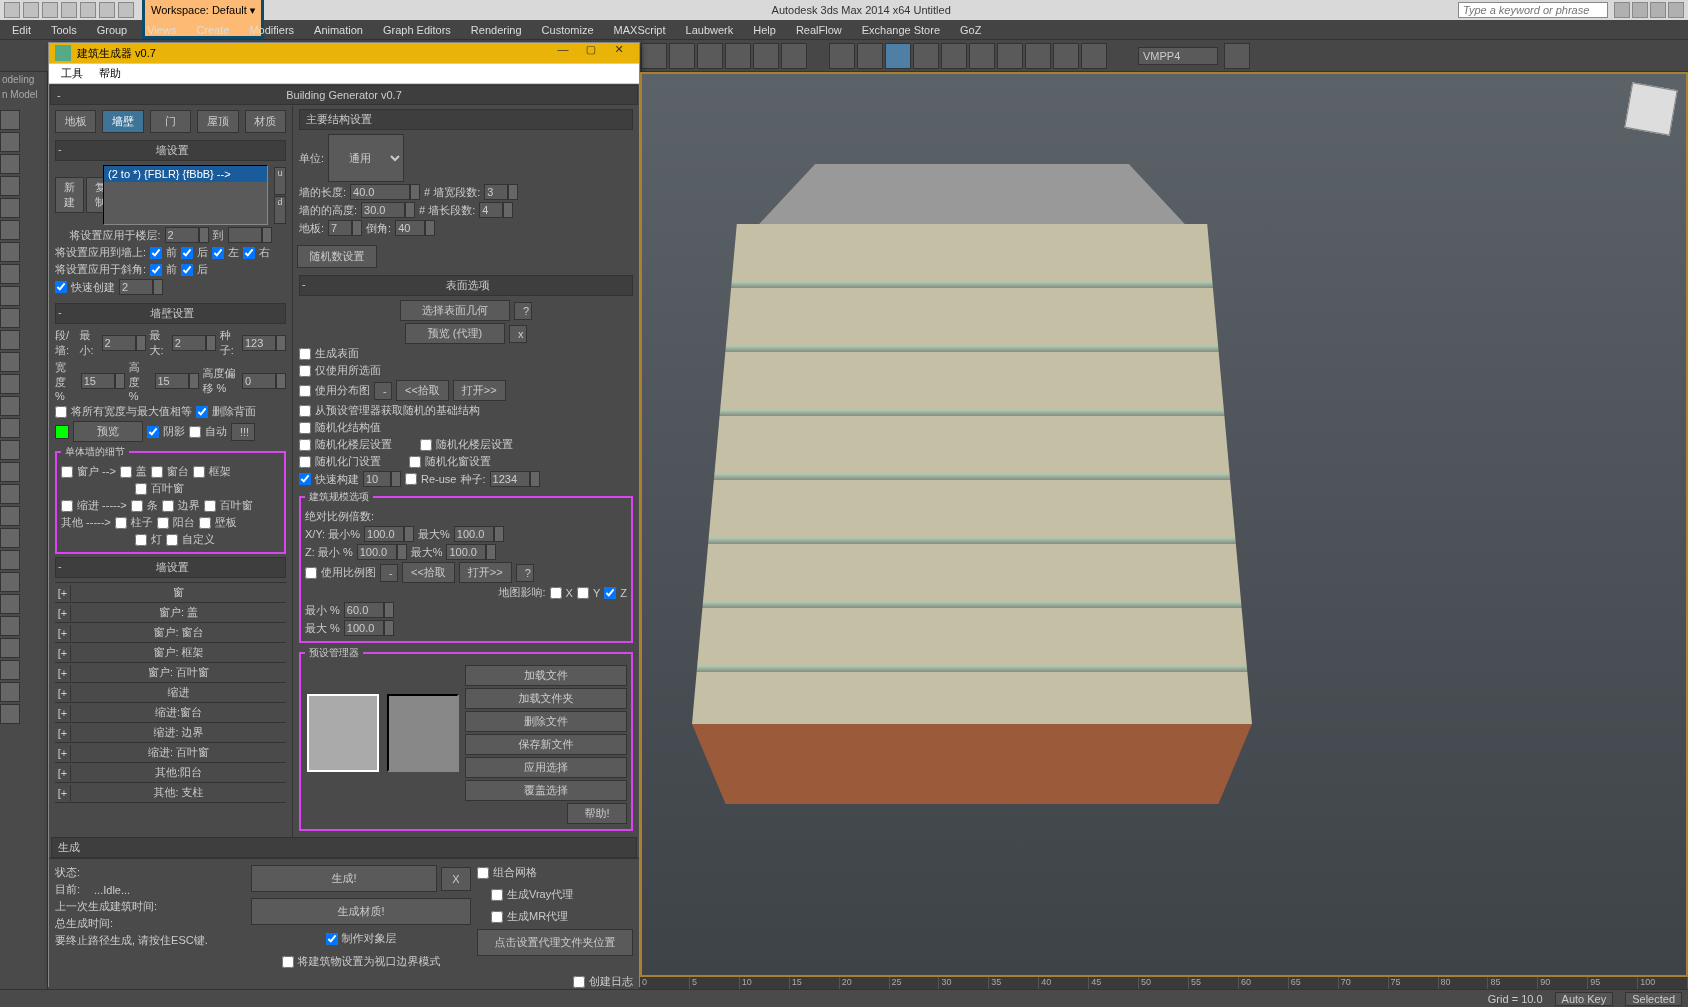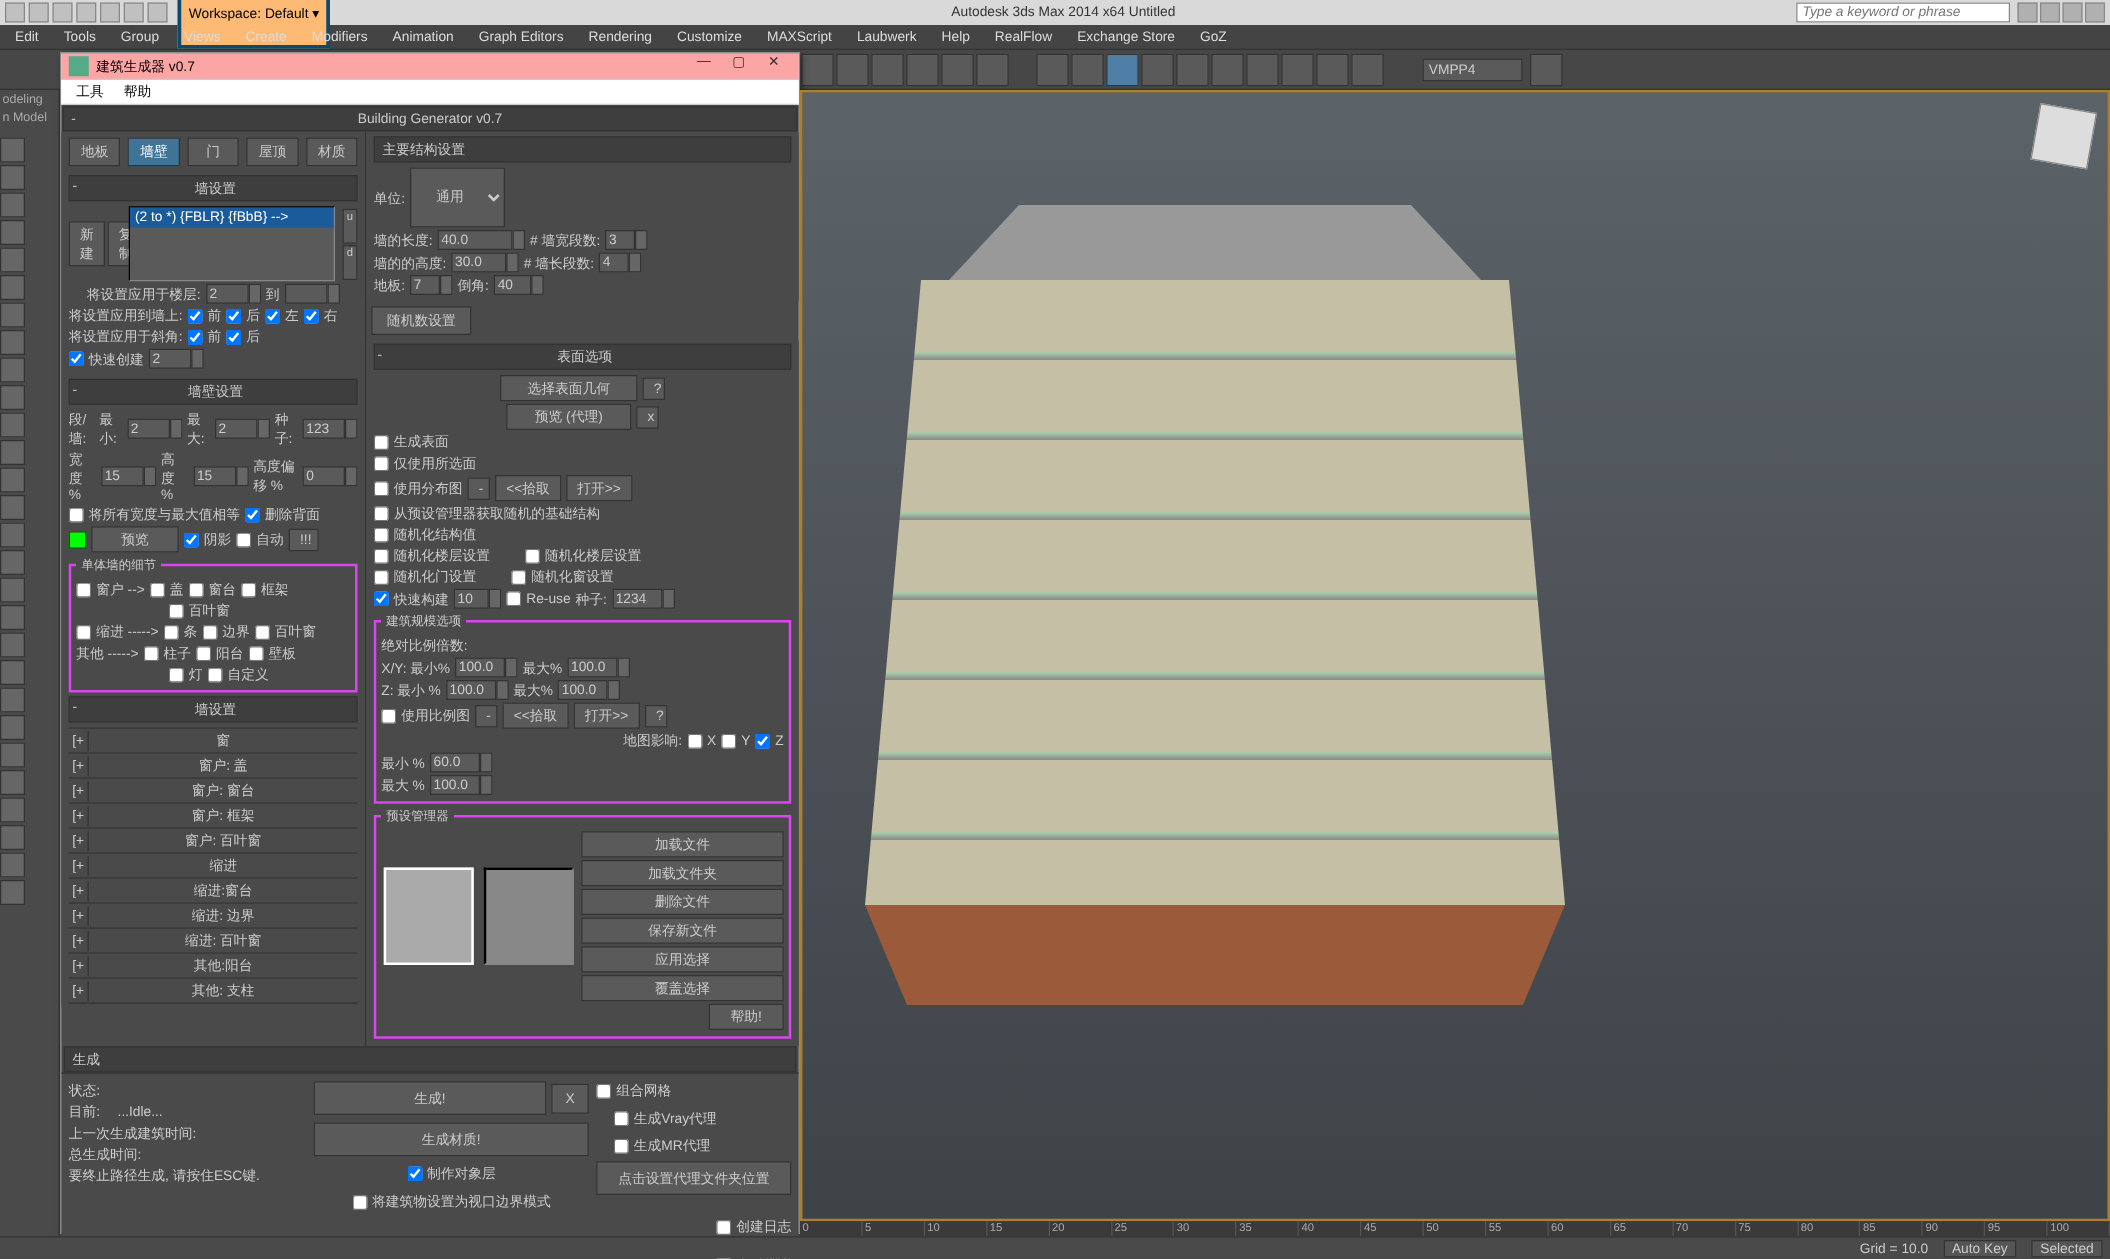--- a/index.html
+++ b/index.html
@@ -4,21 +4,21 @@
 <style>
 * { box-sizing: border-box; margin: 0; padding: 0; font-family: "Microsoft YaHei", Tahoma, sans-serif; font-size: 11px; color: #ccc; }
 body { background: #4a4a4a; width: 1688px; height: 1007px; overflow: hidden; position: relative; }
 
 
 .titlebar { height: 20px; background: #d9d9d9; display: flex; align-items: center; padding: 0 4px; }
 .titlebar .qat { display: flex; gap: 3px; }
 .titlebar .qat-btn { width: 16px; height: 16px; background: #c0c0c0; border: 1px solid #888; }
 .titlebar .ws-label { margin-left: 8px; background: #fdba74; padding: 19px 6px; border: 3px solid #0c4a6e; color: #000; }
 .titlebar .app-title { flex: 1; text-align: center; color: #333; }
-.titlebar .search-box { width: 171px; background: #fff; border: 1px solid #888; padding: 1px 4px; color: #999; font-style: italic; }
+.titlebar .search-box { width: 150px; background: #fff; border: 1px solid #888; padding: 1px 4px; color: #999; font-style: italic; }
 .titlebar .right-icons { display: flex; gap: 2px; margin-left: 6px; }
 .titlebar .right-icons div { width: 16px; height: 16px; background: #b0b0b0; border: 1px solid #888; }
 
 
 .menubar { height: 20px; background: #444; border-bottom: 1px solid #333; display: flex; align-items: center; padding-left: 2px; }
 .menubar .menu-item { padding: 2px 10px; color: #ddd; cursor: pointer; }
 
 
 .main-toolbar { height: 32px; background: #474747; border-bottom: 1px solid #333; display: flex; align-items: center; }
 .main-toolbar .spacer { width: 640px; }
@@ -27,21 +27,21 @@
 .main-toolbar .vmpp { margin-left: 30px; width: 80px; background: #5a5a5a; border: 1px solid #333; padding: 2px 4px; display: inline-block; }
 
 
 .left-strip { position: absolute; left: 0; top: 72px; width: 48px; bottom: 18px; background: #4a4a4a; border-right: 1px solid #333; }
 .left-strip .header-text { font-size: 10px; color: #aaa; padding: 2px; }
 .left-strip .icons-col { display: flex; flex-direction: column; gap: 2px; width: 24px; margin-top: 8px; }
 .left-strip .icons-col .ic { width: 20px; height: 20px; background: #666; border: 1px solid #333; }
 
 
 .dialog { position: absolute; left: 48px; top: 42px; width: 592px; height: 945px; background: #f0f0f0; border: 1px solid #888; box-shadow: 2px 2px 6px rgba(0,0,0,0.4); display: flex; flex-direction: column; }
-.dialog-titlebar { height: 26px; background: #fca5a5; display: flex; align-items: center; padding: 0 6px; border-bottom: 1px solid #ccc; }
+.dialog-titlebar { height: 26px; background: #eab308; display: flex; align-items: center; padding: 0 6px; border-bottom: 1px solid #ccc; }
 .dialog-titlebar .dlg-icon { width: 16px; height: 16px; background: #5a8; margin-right: 6px; }
 .dialog-titlebar .dlg-title { flex: 1; color: #000; }
 .dialog-titlebar .dlg-btn { width: 28px; height: 20px; text-align: center; color: #333; cursor: pointer; }
 .dialog-menubar { height: 20px; background: #fff; display: flex; align-items: center; padding: 0 4px; border-bottom: 1px solid #ccc; }
 .dialog-menubar span { padding: 2px 8px; color: #000; cursor: pointer; }
 
 .dialog-body { flex: 1; background: #4a4a4a; display: flex; flex-direction: column; }
 .rollout-header { background: #3e3e3e; text-align: center; padding: 3px 0; border: 1px solid #333; margin: 1px; position: relative; }
 .rollout-header .minus { position: absolute; left: 6px; color: #ccc; }
 

